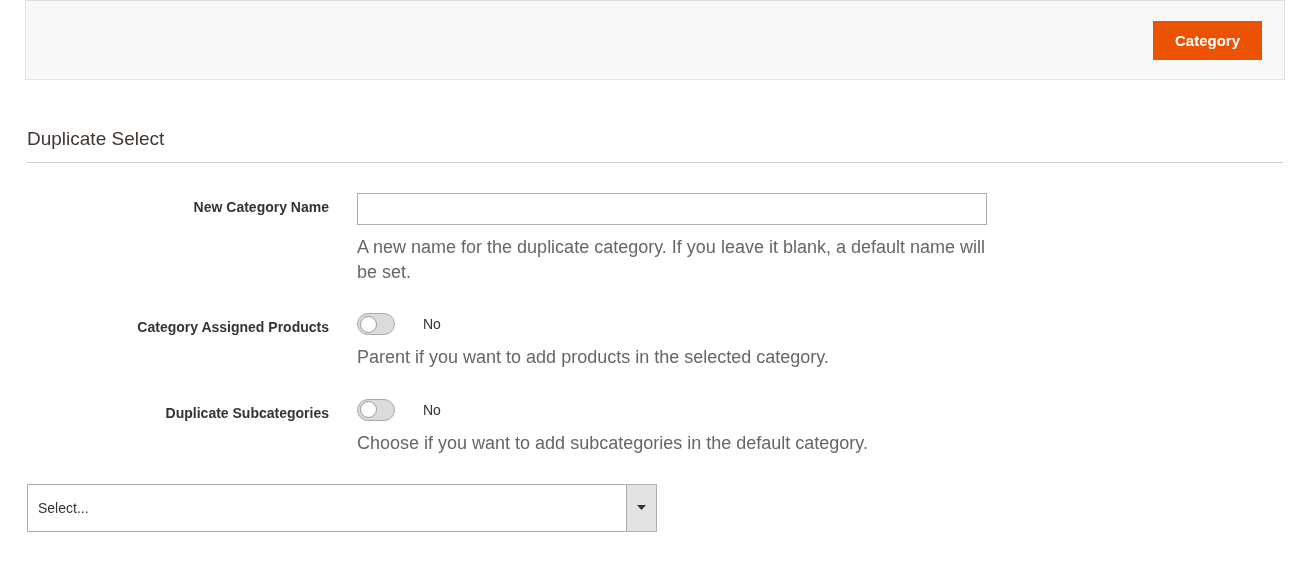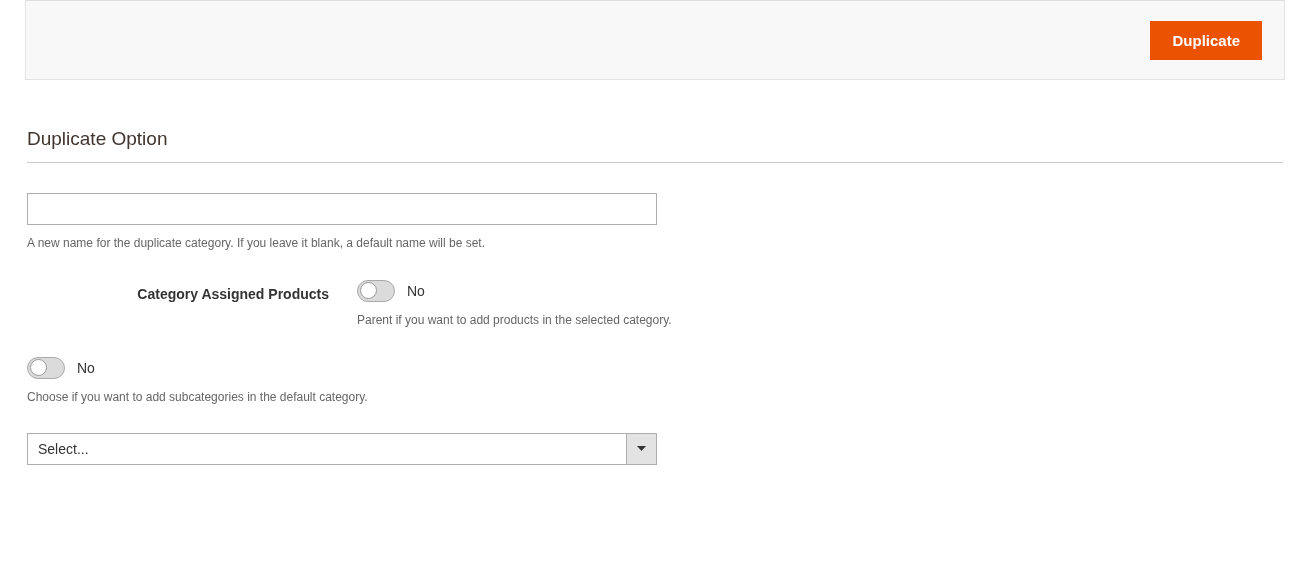--- a/index.html
+++ b/index.html
@@ -65,29 +65,29 @@
     }
     .text-input {
       width: 100%;
       height: 32px;
       border: 1px solid #adadad;
       padding: 0 9px;
       font-size: 14px;
       font-family: inherit;
     }
     .helper-text {
-      font-size: 12px;
+      font-size: 18px;
       color: #666;
       margin-top: 8px;
       line-height: 1.4;
     }
     .toggle-row {
       display: flex;
       align-items: center;
-      gap: 12px;
+      gap: 28px;
     }
     .toggle {
       width: 38px;
       height: 22px;
       background: #dbdbdb;
       border: 1px solid #aaa;
       border-radius: 12px;
       position: relative;
       cursor: pointer;
       flex-shrink: 0;
@@ -102,21 +102,21 @@
       top: 1.5px;
       left: 2px;
     }
     .toggle-label {
       font-size: 14px;
       color: #333;
     }
     .select-wrapper {
       display: flex;
       width: 100%;
-      height: 32px;
+      height: 48px;
       border: 1px solid #adadad;
     }
     .select-display {
       flex: 1;
       padding: 6px 10px;
       font-size: 14px;
       color: #333;
       display: flex;
       align-items: center;
       cursor: pointer;
@@ -130,49 +130,51 @@
       justify-content: center;
       cursor: pointer;
     }
     .section-gap { margin-top: 28px; }
     .field-helper-block { margin-top: 10px; }
   </style>
 </head>
 <body>
 
 <div class="header-bar">
-  <button class="duplicate-btn">Duplicate</button>
+  <button class="duplicate-btn">Category</button>
 </div>
 
 <div class="content">
-  <h2 class="section-title">Duplicate Option</h2>
+  <h2 class="section-title">Duplicate Select</h2>
 
   <div class="form">
 
     <div class="form-row">
+      <div class="form-label">New Category Name</div>
       <div class="form-field">
         <input type="text" class="text-input" value="" style="">
         <div class="helper-text field-helper-block">A new name for the duplicate category. If you leave it blank, a default name will be set.</div>
       </div>
     </div>
 
     <div class="form-row section-gap">
       <div class="form-label">Category Assigned Products</div>
       <div class="form-field">
         <div class="toggle-row">
           <div class="toggle">
             <div class="toggle-knob"></div>
           </div>
           <span class="toggle-label">No</span>
         </div>
         <div class="helper-text field-helper-block">Parent if you want to add products in the selected category.</div>
       </div>
     </div>
 
     <div class="form-row section-gap">
+      <div class="form-label">Duplicate Subcategories</div>
       <div class="form-field">
         <div class="toggle-row">
           <div class="toggle">
             <div class="toggle-knob"></div>
           </div>
           <span class="toggle-label">No</span>
         </div>
         <div class="helper-text field-helper-block">Choose if you want to add subcategories in the default category.</div>
       </div>
     </div>

